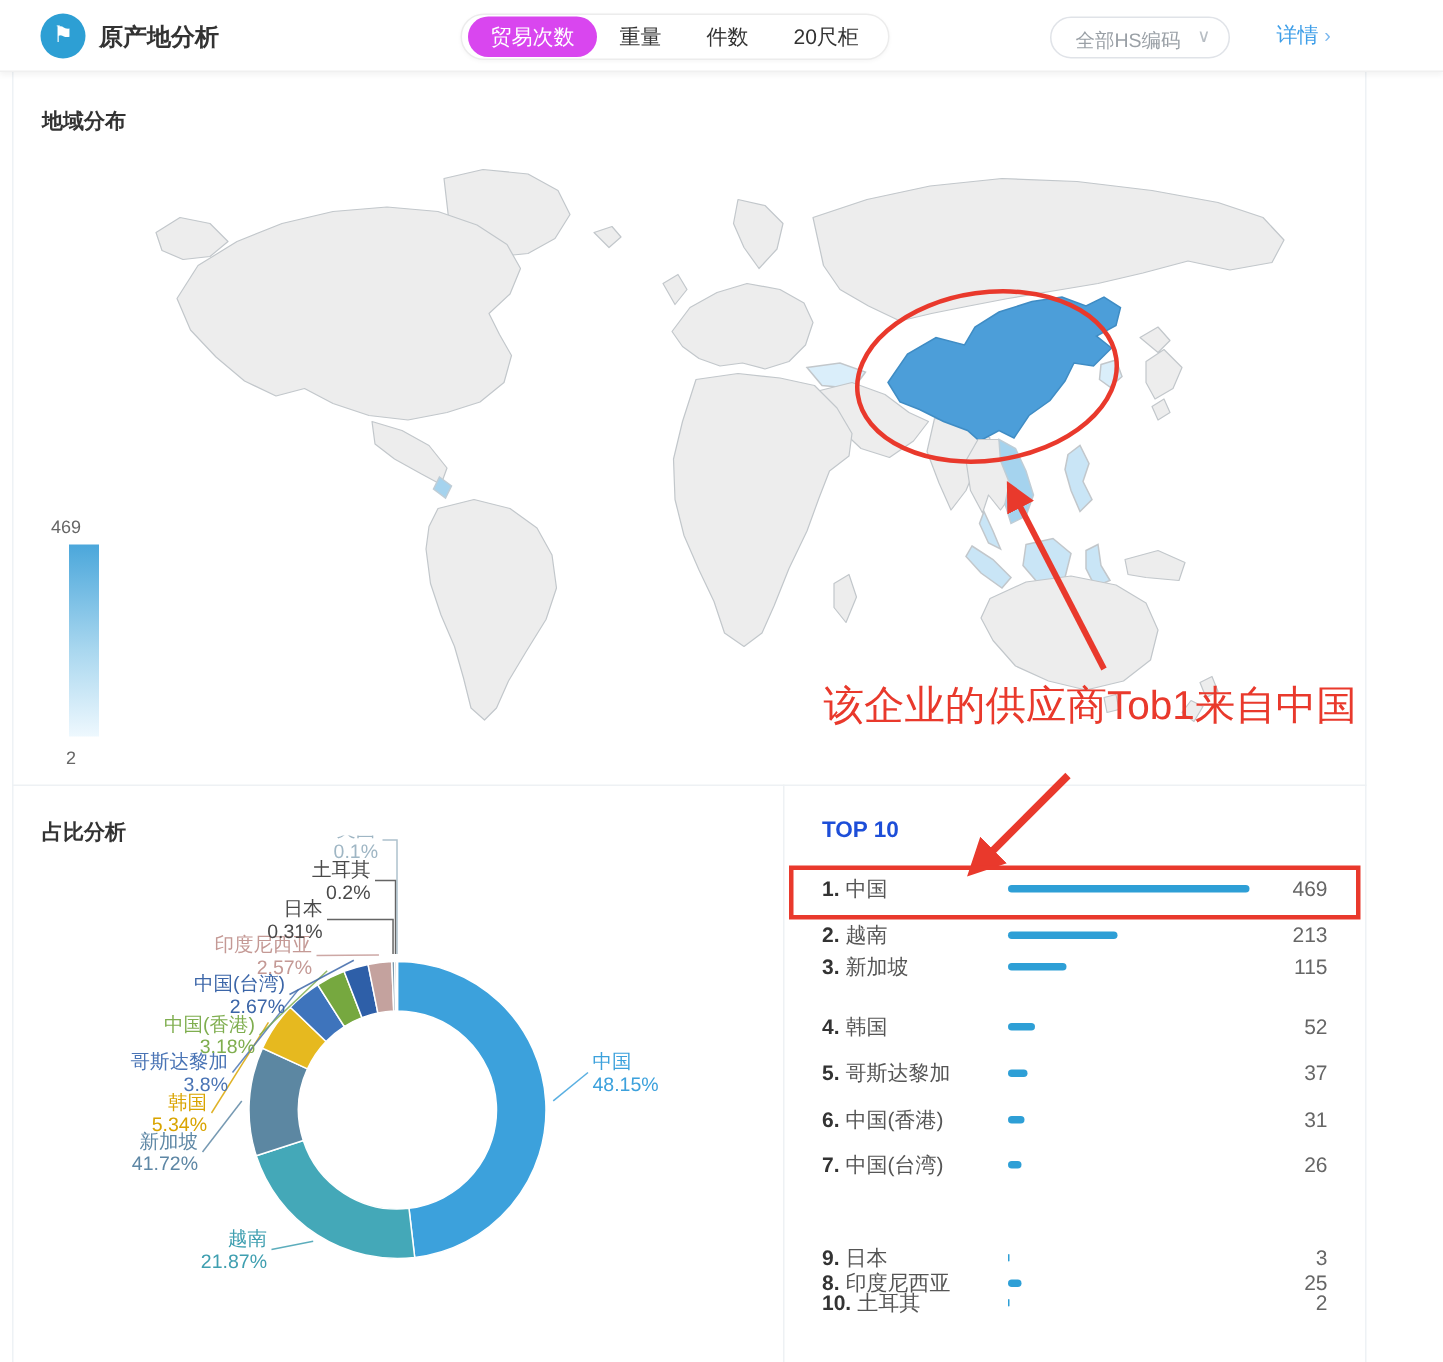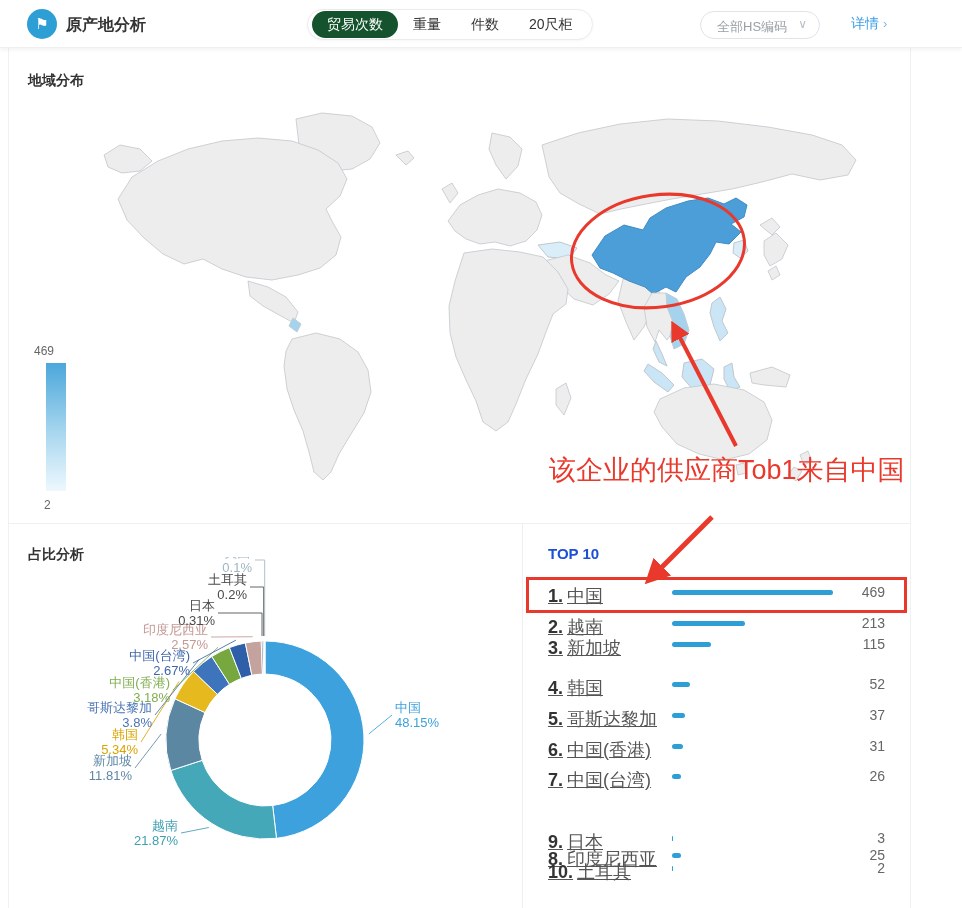--- a/index.html
+++ b/index.html
@@ -10,21 +10,21 @@
   .header { position:absolute; left:0; top:0; width:962px; height:48px; background:#fff;
     border-bottom:1px solid #f0f0f0; box-shadow:0 2px 4px rgba(0,0,0,.05); z-index:20; }
   .logo { position:absolute; left:27px; top:9px; width:30px; height:30px; border-radius:50%;
     background:#2d9fd4; color:#fff; font-size:15px; line-height:30px; text-align:center; }
   .app-title { position:absolute; left:66px; top:15px; font-size:16px; font-weight:700; color:#333; }
   .tab-group { position:absolute; left:307px; top:9px; height:31px; background:#fff;
     border:1px solid #ececec; border-radius:17px; display:flex; align-items:center;
     padding:0 4px; box-shadow:0 1px 3px rgba(0,0,0,.04); }
   .tab { height:27px; line-height:27px; padding:0 15px; font-size:14px; color:#333;
     border-radius:15px; cursor:pointer; white-space:nowrap; }
-  .tab.active { background:#14532d; color:#fff; }
+  .tab.active { background:#d946ef; color:#fff; }
   .hs-select { position:absolute; left:700px; top:11px; width:120px; height:28px;
     border:1px solid #e0e3e8; border-radius:15px; background:#fff; }
   .hs-select .val { position:absolute; left:16px; top:6px; font-size:13px; color:#9aa0a6; }
   .hs-select .car { position:absolute; right:12px; top:5px; font-size:12px; color:#b8bec4; }
   .detail-link { position:absolute; left:851px; top:15px; font-size:14px; color:#3e9ee8; cursor:pointer; }
   .detail-link .chev { font-size:13px; color:#7db9ef; }
 
   
   .panel { position:absolute; left:8px; top:48px; width:903px; height:860px;
     border-left:1px solid #eef2f5; border-right:1px solid #eef2f5; background:#fff; }
@@ -47,21 +47,21 @@
   
   .pie-panel { position:absolute; left:8px; top:523px; width:514px; height:385px; overflow:hidden; }
   .pie-area { position:absolute; left:0; top:34px; width:514px; height:351px; overflow:hidden; }
   .pie-label { position:absolute; font-size:13px; line-height:15px; white-space:nowrap; }
   .pie-label .nm, .pie-label .pc { display:block; }
 
   
   .t10-panel { position:absolute; left:522px; top:523px; width:389px; height:385px; }
   .t10-title { position:absolute; left:26px; top:22px; font-size:15px; font-weight:700; color:#1d4ed8; }
   .t10-row { position:absolute; left:0; width:100%; height:30px; }
-  .t10-name { position:absolute; left:26px; top:7px; font-size:18px; color:#555;text-decoration:underline; }
+  .t10-name { position:absolute; left:26px; top:7px; font-size:14px; color:#555; }
   .t10-name b { color:#333; font-weight:700; margin-right:4px; }
   .t10-bar { position:absolute; left:150px; top:13px; height:5px; border-radius:3px; background:#2e9fd6; }
   .t10-val { position:absolute; right:26px; top:7px; font-size:14px; color:#666; }
 
   
   .anno-svg { position:absolute; left:0; top:0; width:962px; height:908px; z-index:50; pointer-events:none; }
   .anno-text { position:absolute; left:549px; top:452px; font-size:27px; font-weight:500;
     color:#e9392c; z-index:55; white-space:nowrap; }
   .anno-box { position:absolute; left:526px; top:577px; width:381px; height:36px;
     border:3px solid #e9392c; z-index:60; pointer-events:none; }
@@ -167,21 +167,21 @@
         <div class="pie-label" style="color: rgb(60, 161, 220); top: 143px; left: 387px; text-align: left;">
           <span class="nm">中国</span>
           <span class="pc">48.15%</span>
         </div>
         <div class="pie-label" style="color: rgb(63, 159, 176); top: 261px; right: 344px; text-align: right;">
           <span class="nm">越南</span>
           <span class="pc">21.87%</span>
         </div>
         <div class="pie-label" style="color: rgb(94, 135, 165); top: 196px; right: 390px; text-align: right;">
           <span class="nm">新加坡</span>
-          <span class="pc">11.81%</span>
+          <span class="pc">41.72%</span>
         </div>
         <div class="pie-label" style="color: rgb(217, 164, 0); top: 170px; right: 384px; text-align: right;">
           <span class="nm">韩国</span>
           <span class="pc">5.34%</span>
         </div>
         <div class="pie-label" style="color: rgb(74, 116, 181); top: 143px; right: 370px; text-align: right;">
           <span class="nm">哥斯达黎加</span>
           <span class="pc">3.8%</span>
         </div>
         <div class="pie-label" style="color: rgb(127, 174, 79); top: 118px; right: 352px; text-align: right;">

